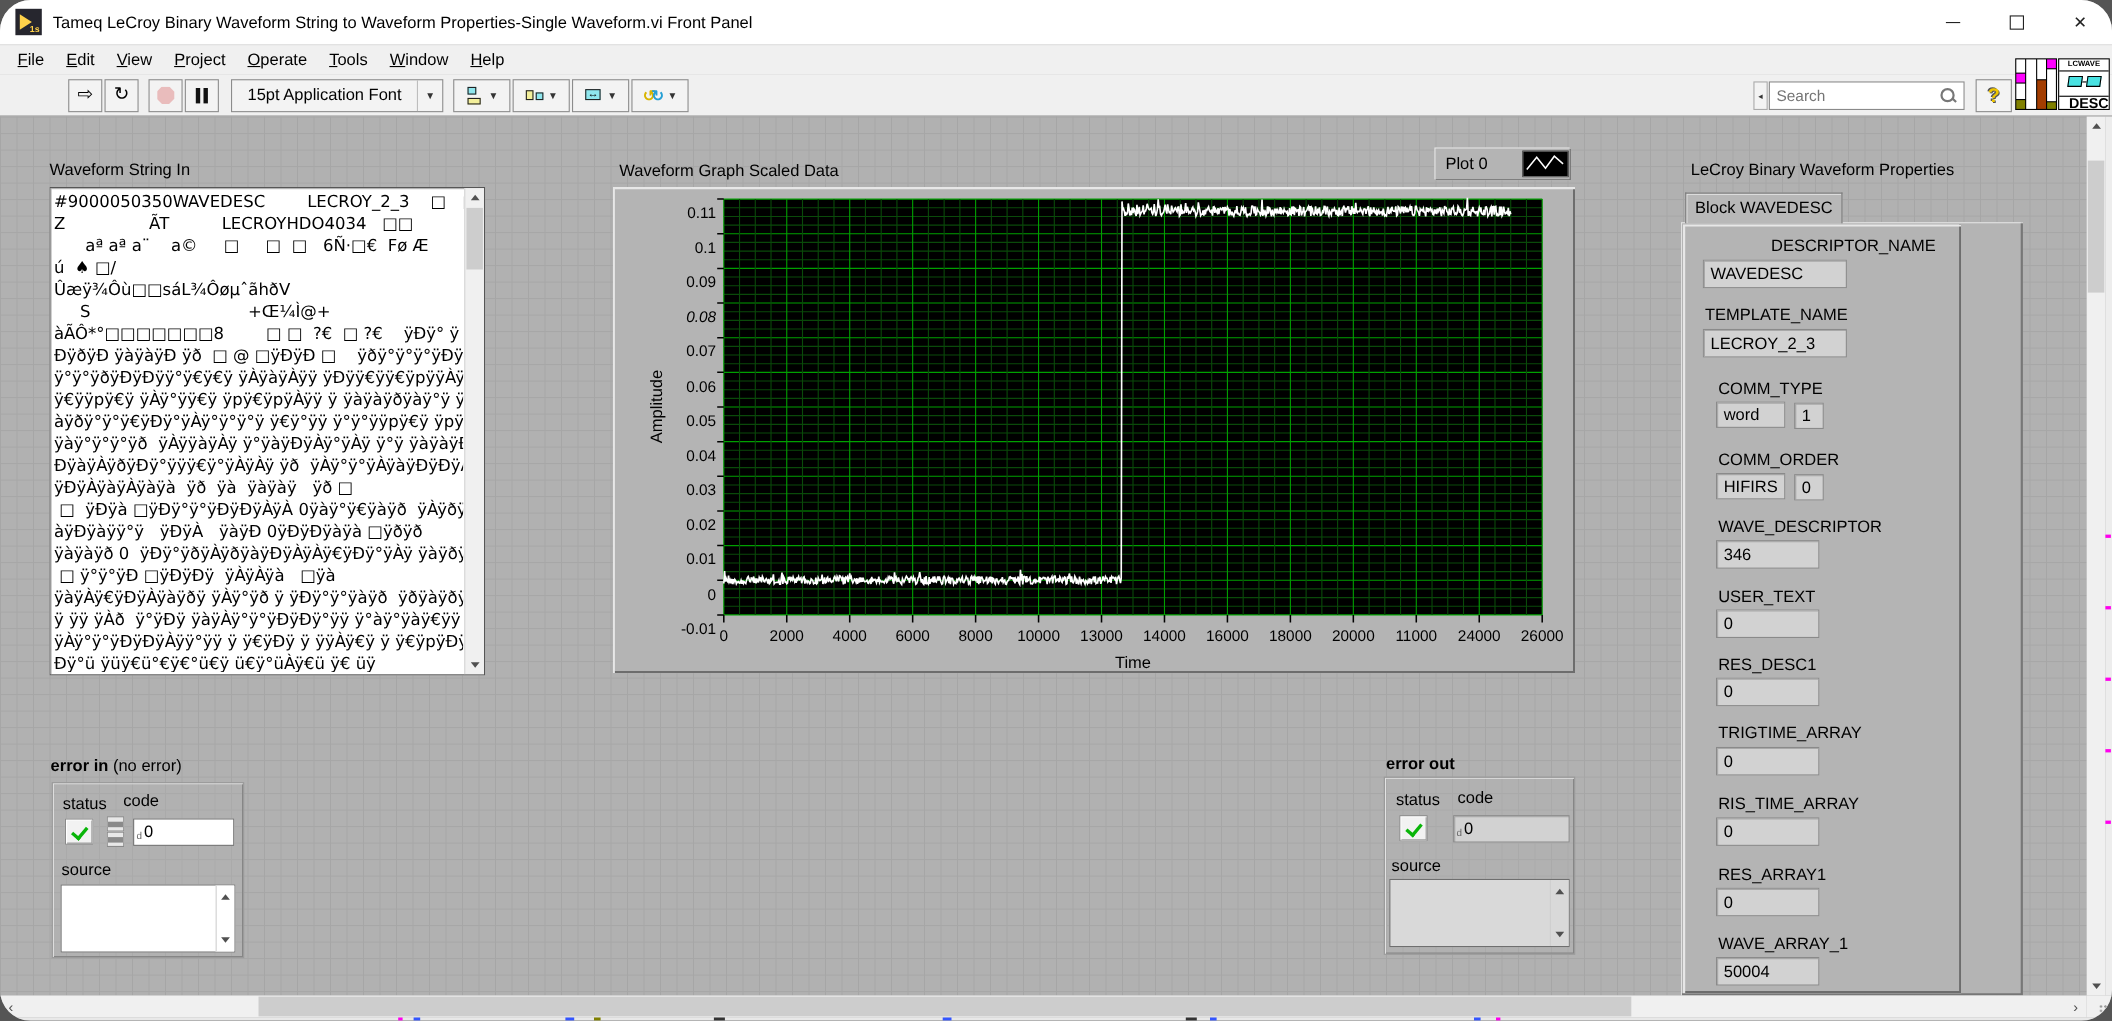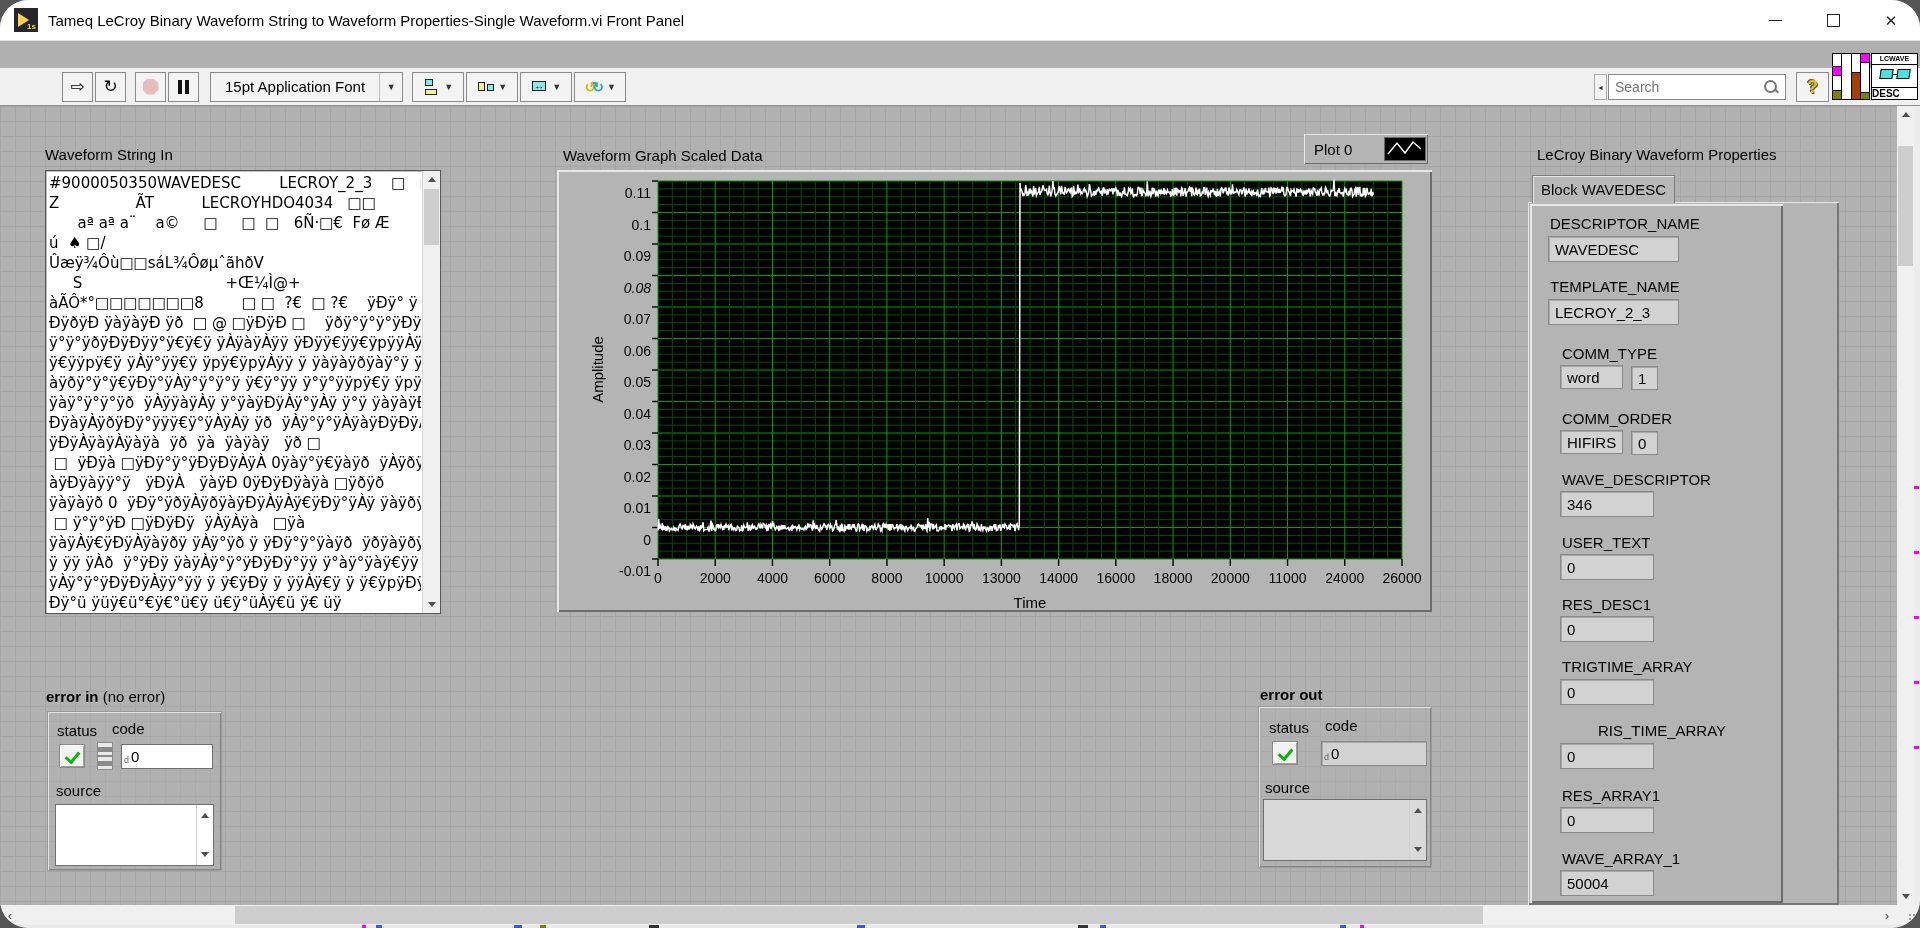--- a/index.html
+++ b/index.html
@@ -57,21 +57,21 @@
     display:flex;align-items:center;justify-content:center;font-size:18px;font-weight:bold;color:#eec500;
     text-shadow:1px 1px 0 #555, -1px -1px 0 #555;box-sizing:border-box;}
   
   .viicon1{position:absolute;left:1832px;top:53px;width:38px;height:47px;background:#000;
     display:flex;gap:1px;padding:1px;box-sizing:border-box;}
   .viicon1 .col{flex:1;display:flex;flex-direction:column;gap:1px;}
   .viicon1 .c{background:#fff;}
   .viicon2{position:absolute;left:1871px;top:53px;width:47px;height:47px;background:#fff;border:1px solid #000;
     box-sizing:border-box;display:flex;flex-direction:column;align-items:center;}
   .viicon2 .t1{font-size:7px;font-weight:bold;letter-spacing:0;border-bottom:1px solid #000;width:100%;text-align:center;line-height:10px;}
-  .viicon2 .t2{font-size:10px;font-weight:bold;border-top:1px solid #000;width:100%;text-align:left;line-height:11px;margin-top:auto;}
+  .viicon2 .t2{font-size:13px;font-weight:bold;border-top:1px solid #000;width:100%;text-align:right;line-height:11px;margin-top:auto;}
   .glasses{display:flex;align-items:center;margin-top:4px;}
   .lens2{width:11px;height:8px;background:#49e2e2;border:1px solid #000;transform:skewX(-8deg);}
   .bridge{width:4px;height:1px;background:#000;}
 
   
   .panel{position:absolute;left:0;top:106px;width:1897px;height:799px;background-color:#b1b1b1;
     background-image:linear-gradient(#a6a6a6 1px,transparent 1px),linear-gradient(90deg,#a6a6a6 1px,transparent 1px);
     background-size:15px 15px;overflow:hidden;}
   .lv-label{position:absolute;font-size:15px;white-space:nowrap;color:#000;}
 
@@ -160,20 +160,30 @@
         </div>
       <div class="winbtn">
           <div class="glyph-max"></div>
         </div>
       <div class="winbtn">
           <div class="glyph-close">✕</div>
         </div>
     </div>
   </div>
 
+  <div class="menubar">
+      <span class="menu-item"><u>F</u>ile</span>
+      <span class="menu-item"><u>E</u>dit</span>
+      <span class="menu-item"><u>V</u>iew</span>
+      <span class="menu-item"><u>P</u>roject</span>
+      <span class="menu-item"><u>O</u>perate</span>
+      <span class="menu-item"><u>T</u>ools</span>
+      <span class="menu-item"><u>W</u>indow</span>
+      <span class="menu-item"><u>H</u>elp</span>
+    </div>
 
   <div class="toolbar">
     <div class="tbtn">
         <span class="icon-font">⇨</span>
       </div>
     <div class="tbtn">
         <span class="icon-font">↻</span>
       </div>
     <div class="gap"></div>
     <div class="tbtn">
@@ -506,39 +516,39 @@
             </div>
         </div>
       </div>
     </div>
 
     <div class="lv-label" style="left:1537px;top:40px">LeCroy Binary Waveform Properties</div>
     <div class="tabouter"></div>
     <div class="tabpage"></div>
     <div class="tabbtn">Block WAVEDESC</div>
 
-  <div class="pfield-label" style="left: 1550px; top: 109px;">DESCRIPTOR_NAME</div>
+  <div class="pfield-label" style="left: 1610px; top: 109px;">DESCRIPTOR_NAME</div>
       <div class="gfield" style="left: 1548px; top: 130px; width: 131px; height: 26px; padding-left: 6px;">WAVEDESC</div>
       <div class="pfield-label" style="left: 1550px; top: 172px;">TEMPLATE_NAME</div>
       <div class="gfield" style="left: 1548px; top: 193px; width: 131px; height: 26px; padding-left: 6px;">LECROY_2_3</div>
       <div class="pfield-label" style="left: 1562px; top: 239px;">COMM_TYPE</div>
       <div class="gfield" style="left: 1560px; top: 259px; width: 63px; height: 24px; padding-left: 6px;">word</div>
       <div class="gfield" style="left: 1631px; top: 260px; width: 27px; height: 24px; padding-left: 6px;">1</div>
       <div class="pfield-label" style="left: 1562px; top: 304px;">COMM_ORDER</div>
       <div class="gfield" style="left: 1560px; top: 324px; width: 63px; height: 24px; padding-left: 6px;">HIFIRS</div>
       <div class="gfield" style="left: 1631px; top: 325px; width: 27px; height: 24px; padding-left: 6px;">0</div>
       <div class="pfield-label" style="left: 1562px; top: 365px;">WAVE_DESCRIPTOR</div>
       <div class="gfield" style="left: 1560px; top: 385px; width: 94px; height: 26px; padding-left: 6px;">346</div>
       <div class="pfield-label" style="left: 1562px; top: 428px;">USER_TEXT</div>
       <div class="gfield" style="left: 1560px; top: 448px; width: 94px; height: 26px; padding-left: 6px;">0</div>
       <div class="pfield-label" style="left: 1562px; top: 490px;">RES_DESC1</div>
       <div class="gfield" style="left: 1560px; top: 510px; width: 94px; height: 26px; padding-left: 6px;">0</div>
       <div class="pfield-label" style="left: 1562px; top: 552px;">TRIGTIME_ARRAY</div>
       <div class="gfield" style="left: 1560px; top: 573px; width: 94px; height: 26px; padding-left: 6px;">0</div>
-      <div class="pfield-label" style="left: 1562px; top: 616px; margin-left: 36px;">RIS_TIME_ARRAY</div>
+      <div class="pfield-label" style="left: 1562px; top: 616px;">RIS_TIME_ARRAY</div>
       <div class="gfield" style="left: 1560px; top: 637px; width: 94px; height: 26px; padding-left: 6px;">0</div>
       <div class="pfield-label" style="left: 1562px; top: 681px;">RES_ARRAY1</div>
       <div class="gfield" style="left: 1560px; top: 701px; width: 94px; height: 26px; padding-left: 6px;">0</div>
       <div class="pfield-label" style="left: 1562px; top: 744px;">WAVE_ARRAY_1</div>
       <div class="gfield" style="left: 1560px; top: 764px; width: 94px; height: 26px; padding-left: 6px;">50004</div>
     </div>
 
   <div class="vscroll">
     <div class="arrbox" style="top:0">
         <div class="tri-up"></div>

